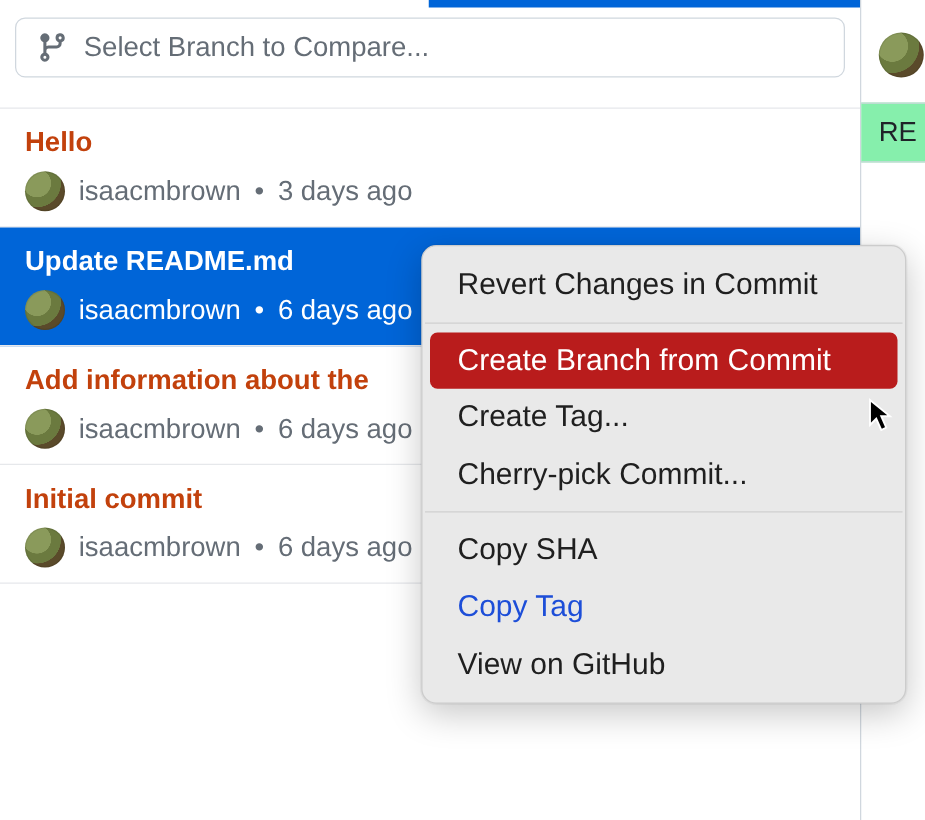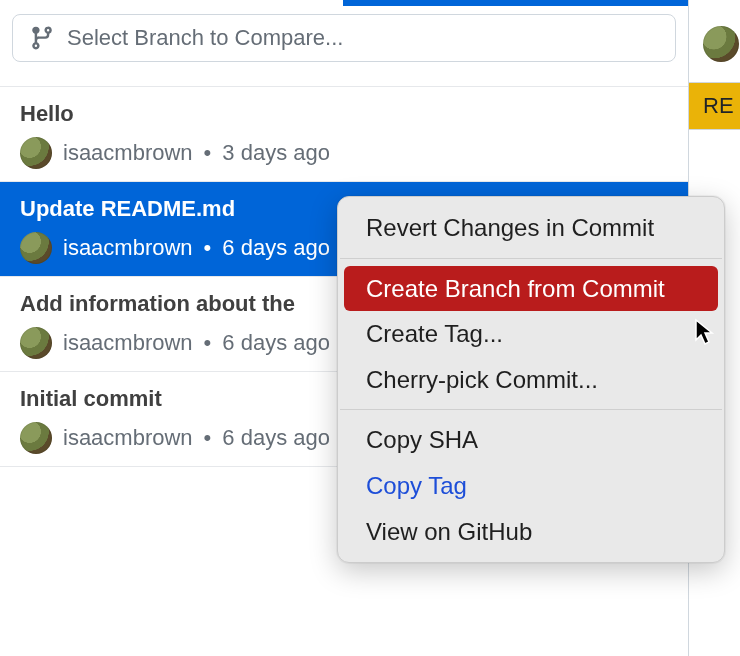--- a/index.html
+++ b/index.html
@@ -41,21 +41,21 @@
       border-bottom: 1px solid #e6e8eb;
       width: 688px;
     }
     .commit-item.selected {
       background: #0065d8;
       color: #fff;
     }
     .commit-title {
       font-size: 22px;
       font-weight: 700;
-      color: #404040;
+      color: #c2410c;
       margin-bottom: 10px;
     }
     .commit-item.selected .commit-title { color: #fff; }
     .commit-meta {
       display: flex;
       align-items: center;
       gap: 11px;
       font-size: 22px;
       color: #656d76;
     }
@@ -87,21 +87,21 @@
       border-radius: 50%;
       background: radial-gradient(circle at 30% 30%, #8a9a5b 0 35%, #6b7a3f 36% 60%, #5a4a2a 61% 100%);
       box-shadow: 0 0 0 1px rgba(0,0,0,0.08) inset;
     }
     .right-tab {
       position: absolute;
       top: 82px;
       left: 0;
       right: 0;
       height: 48px;
-      background: #eab308;
+      background: #86efac;
       border-top: 1px solid #d0d7de;
       border-bottom: 1px solid #d0d7de;
       display: flex;
       align-items: center;
       padding-left: 14px;
       font-size: 22px;
       color: #1f2328;
       overflow: hidden;
     }
     .context-menu {

